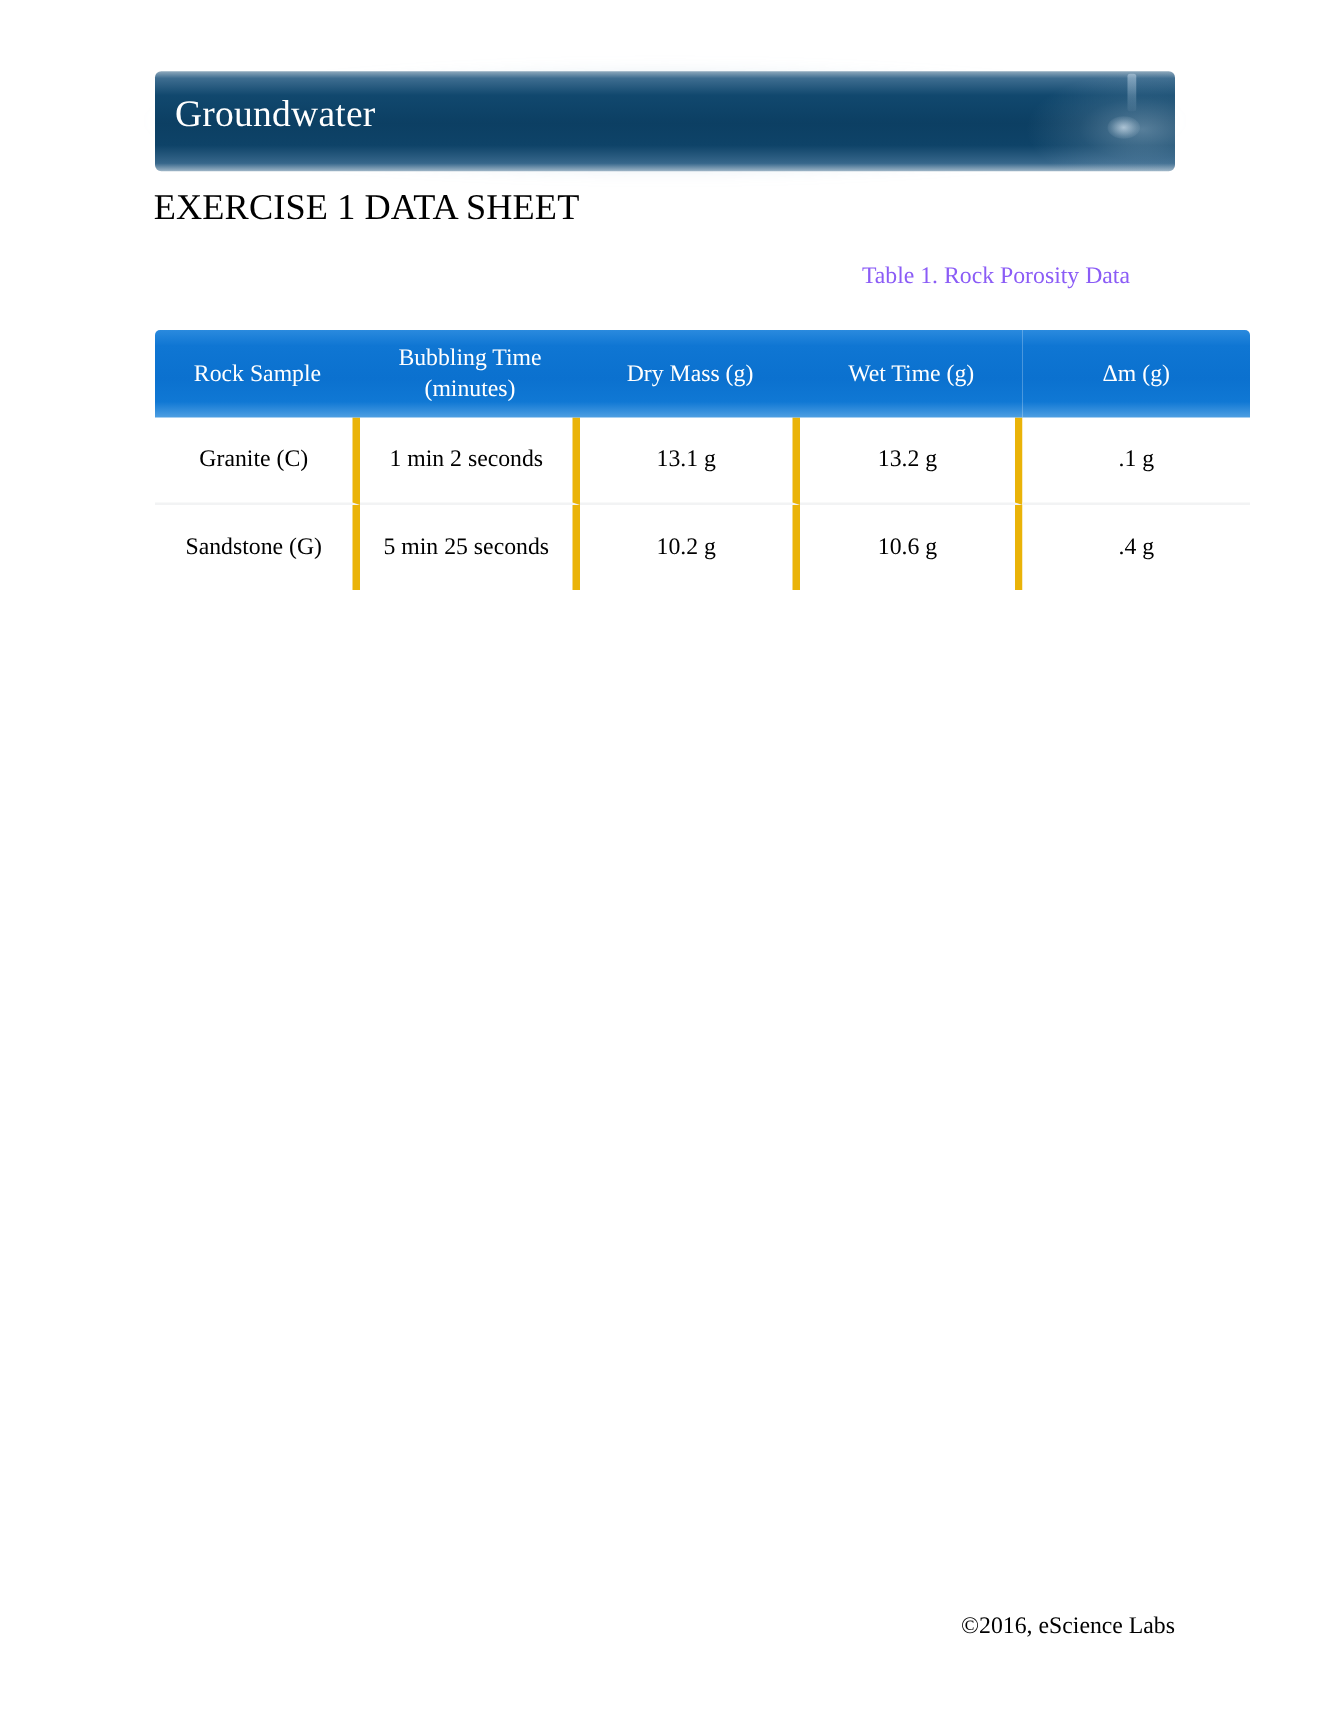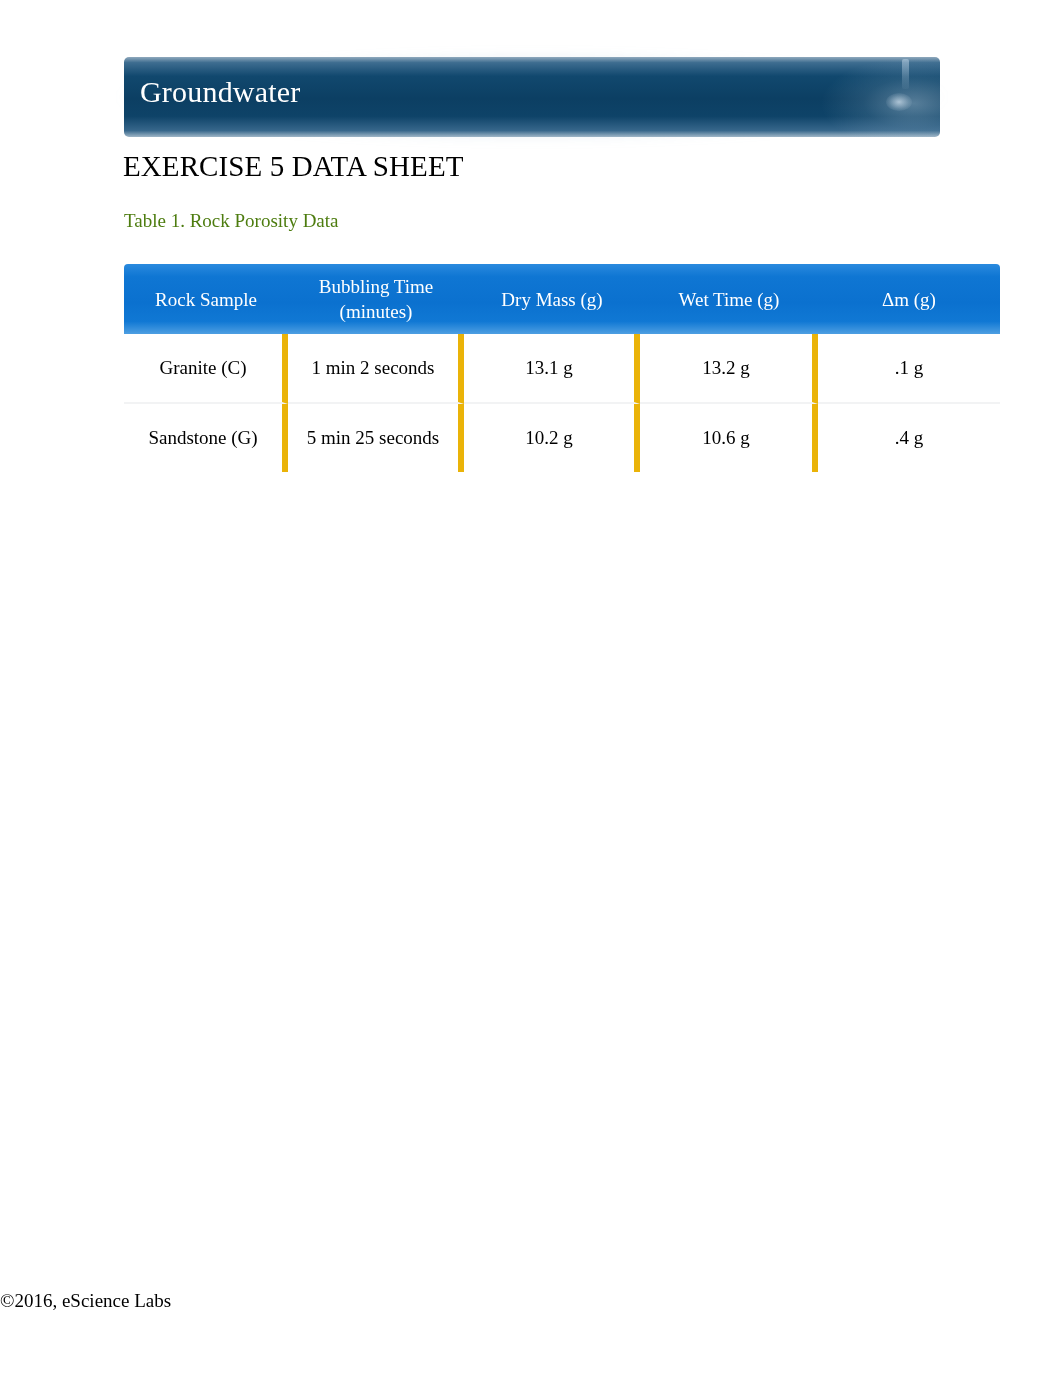--- a/index.html
+++ b/index.html
@@ -101,24 +101,24 @@
     letter-spacing: 0.1px;
     white-space: nowrap;
   }
 
   
   .table-caption {
     position: absolute;
     left: 124px;
     top: 208px;
     width: 780px;
-    text-align: left;
+    text-align: right;
     font-size: 19px;
     line-height: 26px;
-    color: #4d7c0f;
+    color: #8b5cf6;
   }
 
   
   .table-wrap {
     position: absolute;
     left: 124px;
     top: 248px;
     width: 876px;
   }
   .data-table {
@@ -177,42 +177,42 @@
   .col-3 { width: 176px; }
   .col-4 { width: 178px; }
   .col-5 { width: 182px; }
 
   
   .footer-note {
     position: absolute;
     left: 0;
     top: 1288px;
     width: 940px;
-    text-align: left;
+    text-align: right;
     font-size: 19px;
     line-height: 26px;
     color: #000000;
   }
 </style>
 </head>
 <body>
 
 <div class="page">
 
   <div class="banner-wrap">
     <div class="banner-glow"></div>
     <div class="banner">
       <div class="banner-sheen"></div>
       <div class="banner-tab"></div>
       <div class="banner-blob"></div>
       <div class="banner-title">Groundwater</div>
     </div>
   </div>
 
-  <div class="doc-heading">EXERCISE 5 DATA SHEET</div>
+  <div class="doc-heading">EXERCISE 1 DATA SHEET</div>
 
   <div class="table-caption">Table 1. Rock Porosity Data</div>
 
   <div class="table-wrap">
     <div class="table-shadow"></div>
     <table class="data-table">
       <colgroup>
         <col class="col-1">
           <col class="col-2">
           <col class="col-3">

